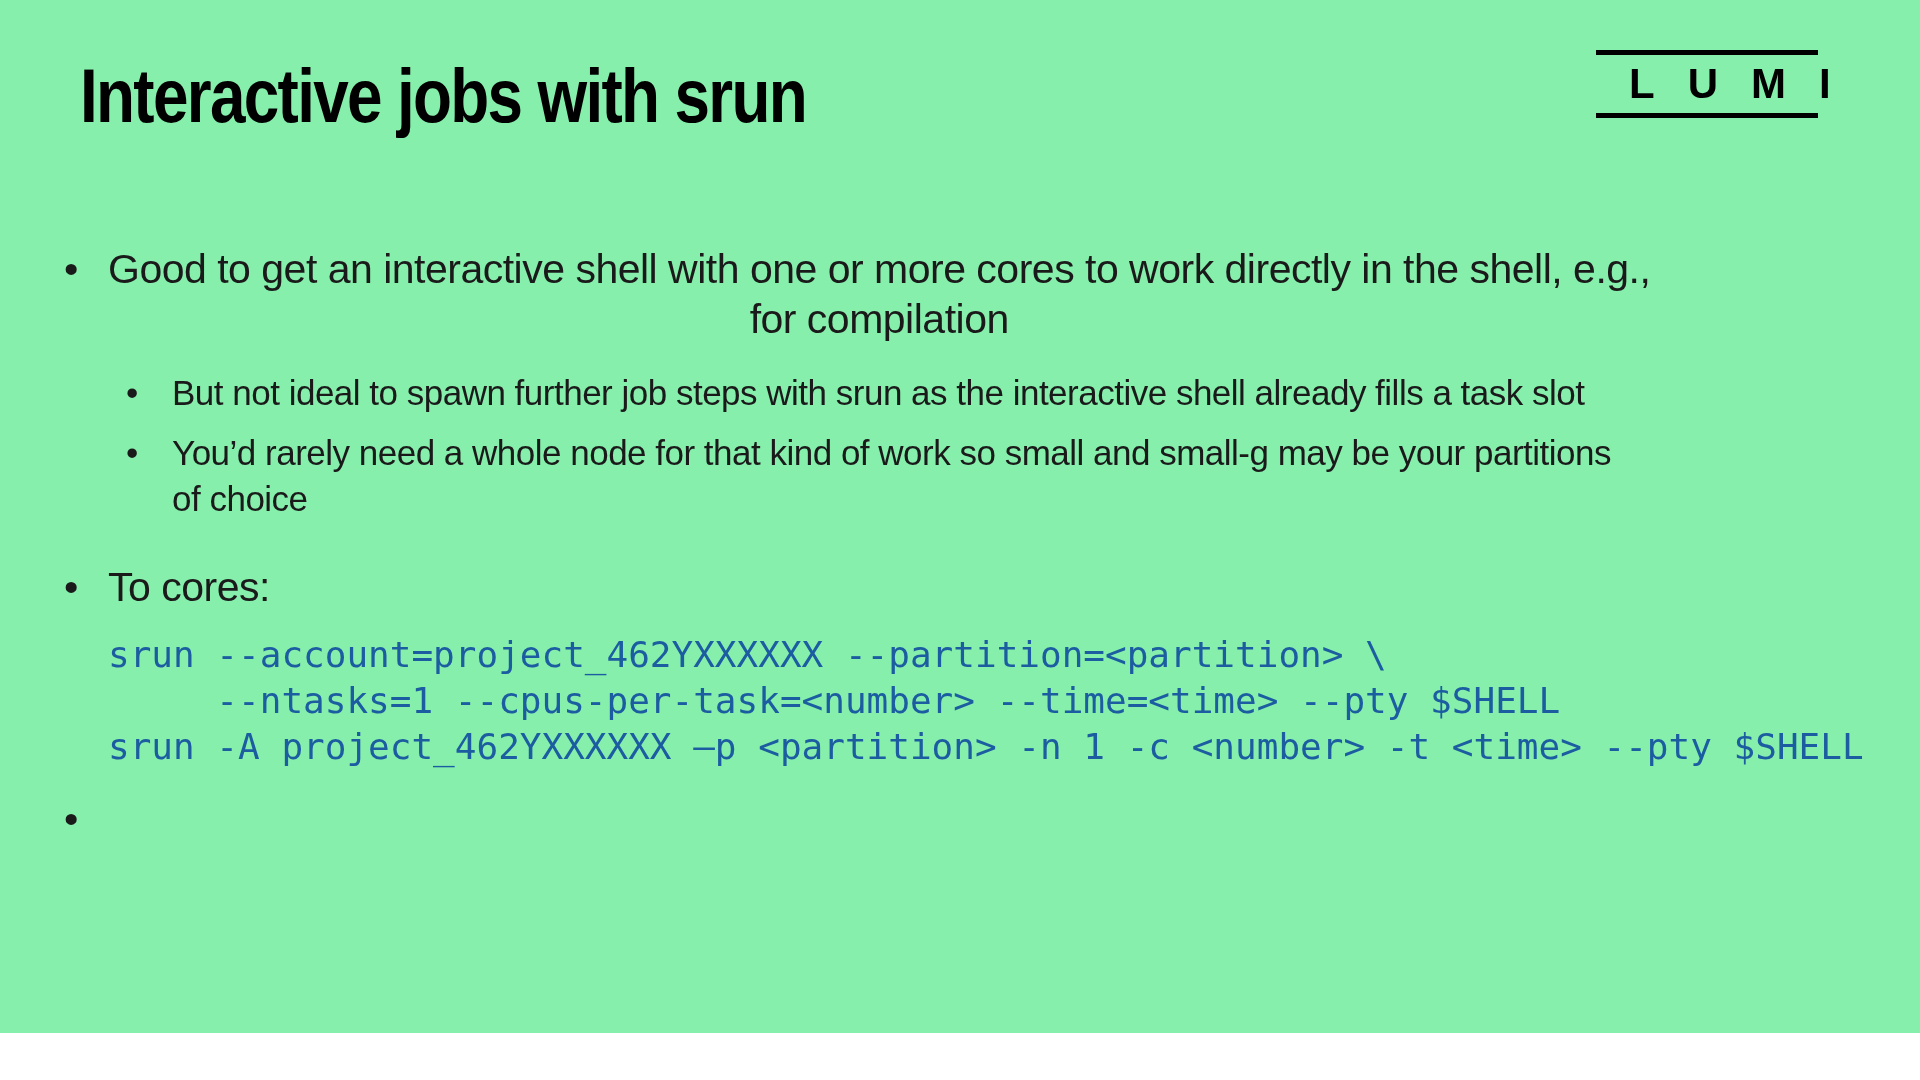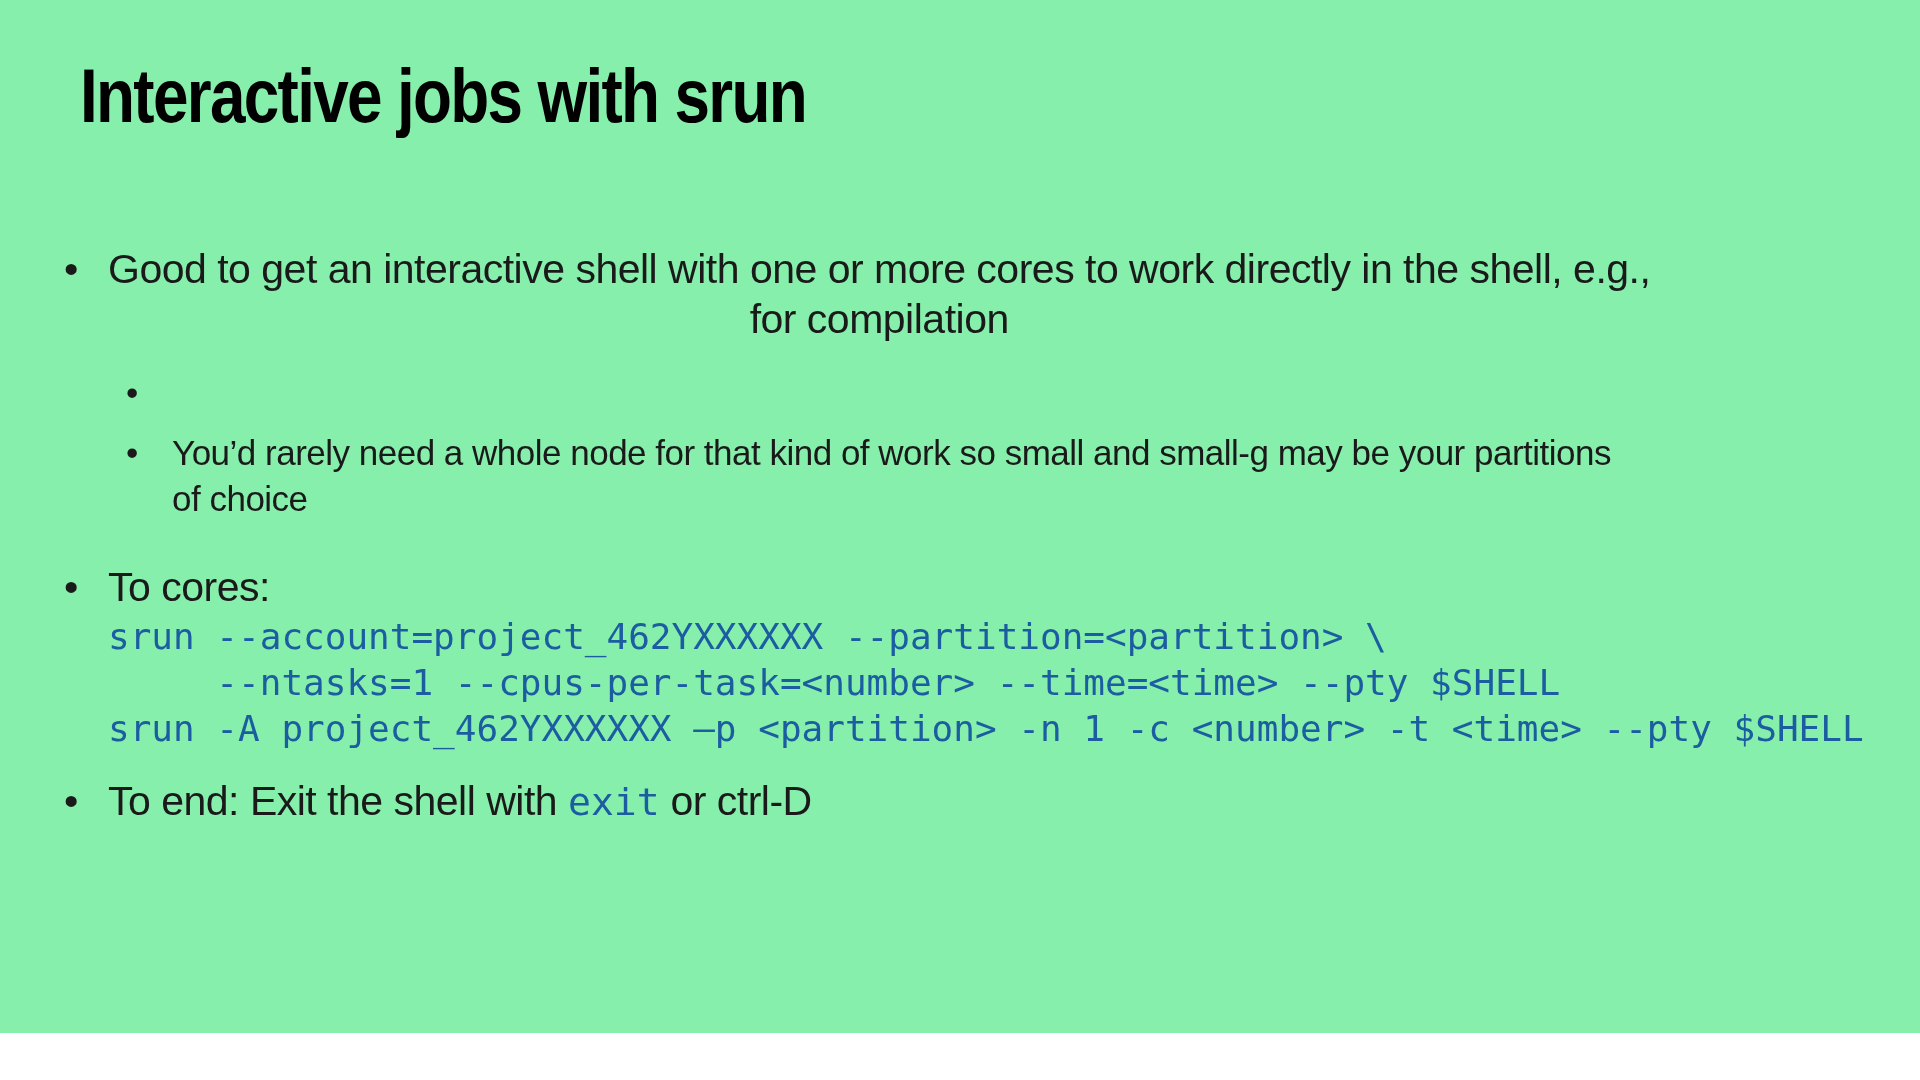--- a/index.html
+++ b/index.html
@@ -67,68 +67,71 @@
   .txt { white-space: pre-line; letter-spacing: -0.5px; }
   .t1 { font-size: 41px; line-height: 50px; text-align: center; }
   .t2 { font-size: 35px; line-height: 46px; }
 
   .gap-sub1   { margin-top: 26px; }
   .gap-sub2   { margin-top: 14px; }
   .gap-start  { margin-top: 40px; }
   .gap-end    { margin-top: 24px; }
 
   .code {
-    margin: 2px 0 0 108px;
+    margin: 20px 0 0 108px;
     font-family: "DejaVu Sans Mono", monospace;
     font-size: 36px;
     line-height: 46px;
     color: #1b5da0;
     white-space: pre;
   }
   .inline-code {
     font-family: "DejaVu Sans Mono", monospace;
     font-size: 38px;
     color: #1b5da0;
     letter-spacing: 0;
   }
 </style>
 </head>
 <body>
 
 <div class="slide">
 
   <h1 class="title">Interactive jobs with srun</h1>
 
+  <div class="lumi-logo">
+    <span class="lumi-text">LUMI</span>
+  </div>
 
   <div class="content">
 
     <div class="row l1">
       <span class="dot d1">•</span>
       <span class="txt t1">Good to get an interactive shell with one or more cores to work directly in the shell, e.g.,
 for compilation</span>
     </div>
 
     <div class="row l2 gap-sub1">
       <span class="dot d2">•</span>
+      <span class="txt t2">But not ideal to spawn further job steps with srun as the interactive shell already fills a task slot</span>
     </div>
 
     <div class="row l2 gap-sub2">
       <span class="dot d2">•</span>
       <span class="txt t2">You’d rarely need a whole node for that kind of work so small and small-g may be your partitions
 of choice</span>
     </div>
 
     <div class="row l1 gap-start">
       <span class="dot d1">•</span>
       <span class="txt t1">To cores:</span>
     </div>
 
     <pre class="code">srun --account=project_462YXXXXXX --partition=&lt;partition&gt; \
      --ntasks=1 --cpus-per-task=&lt;number&gt; --time=&lt;time&gt; --pty $SHELL
 srun -A project_462YXXXXXX –p &lt;partition&gt; -n 1 -c &lt;number&gt; -t &lt;time&gt; --pty $SHELL</pre>
 
     <div class="row l1 gap-end">
       <span class="dot d1">•</span>
-      <span class="txt t1"><span>To end: Exit the shell with </span><span class="inline-code">exit</span><span> or ctrl-D</span></span>
     </div>
 
   </div>
 </div>
 
 </body></html>

